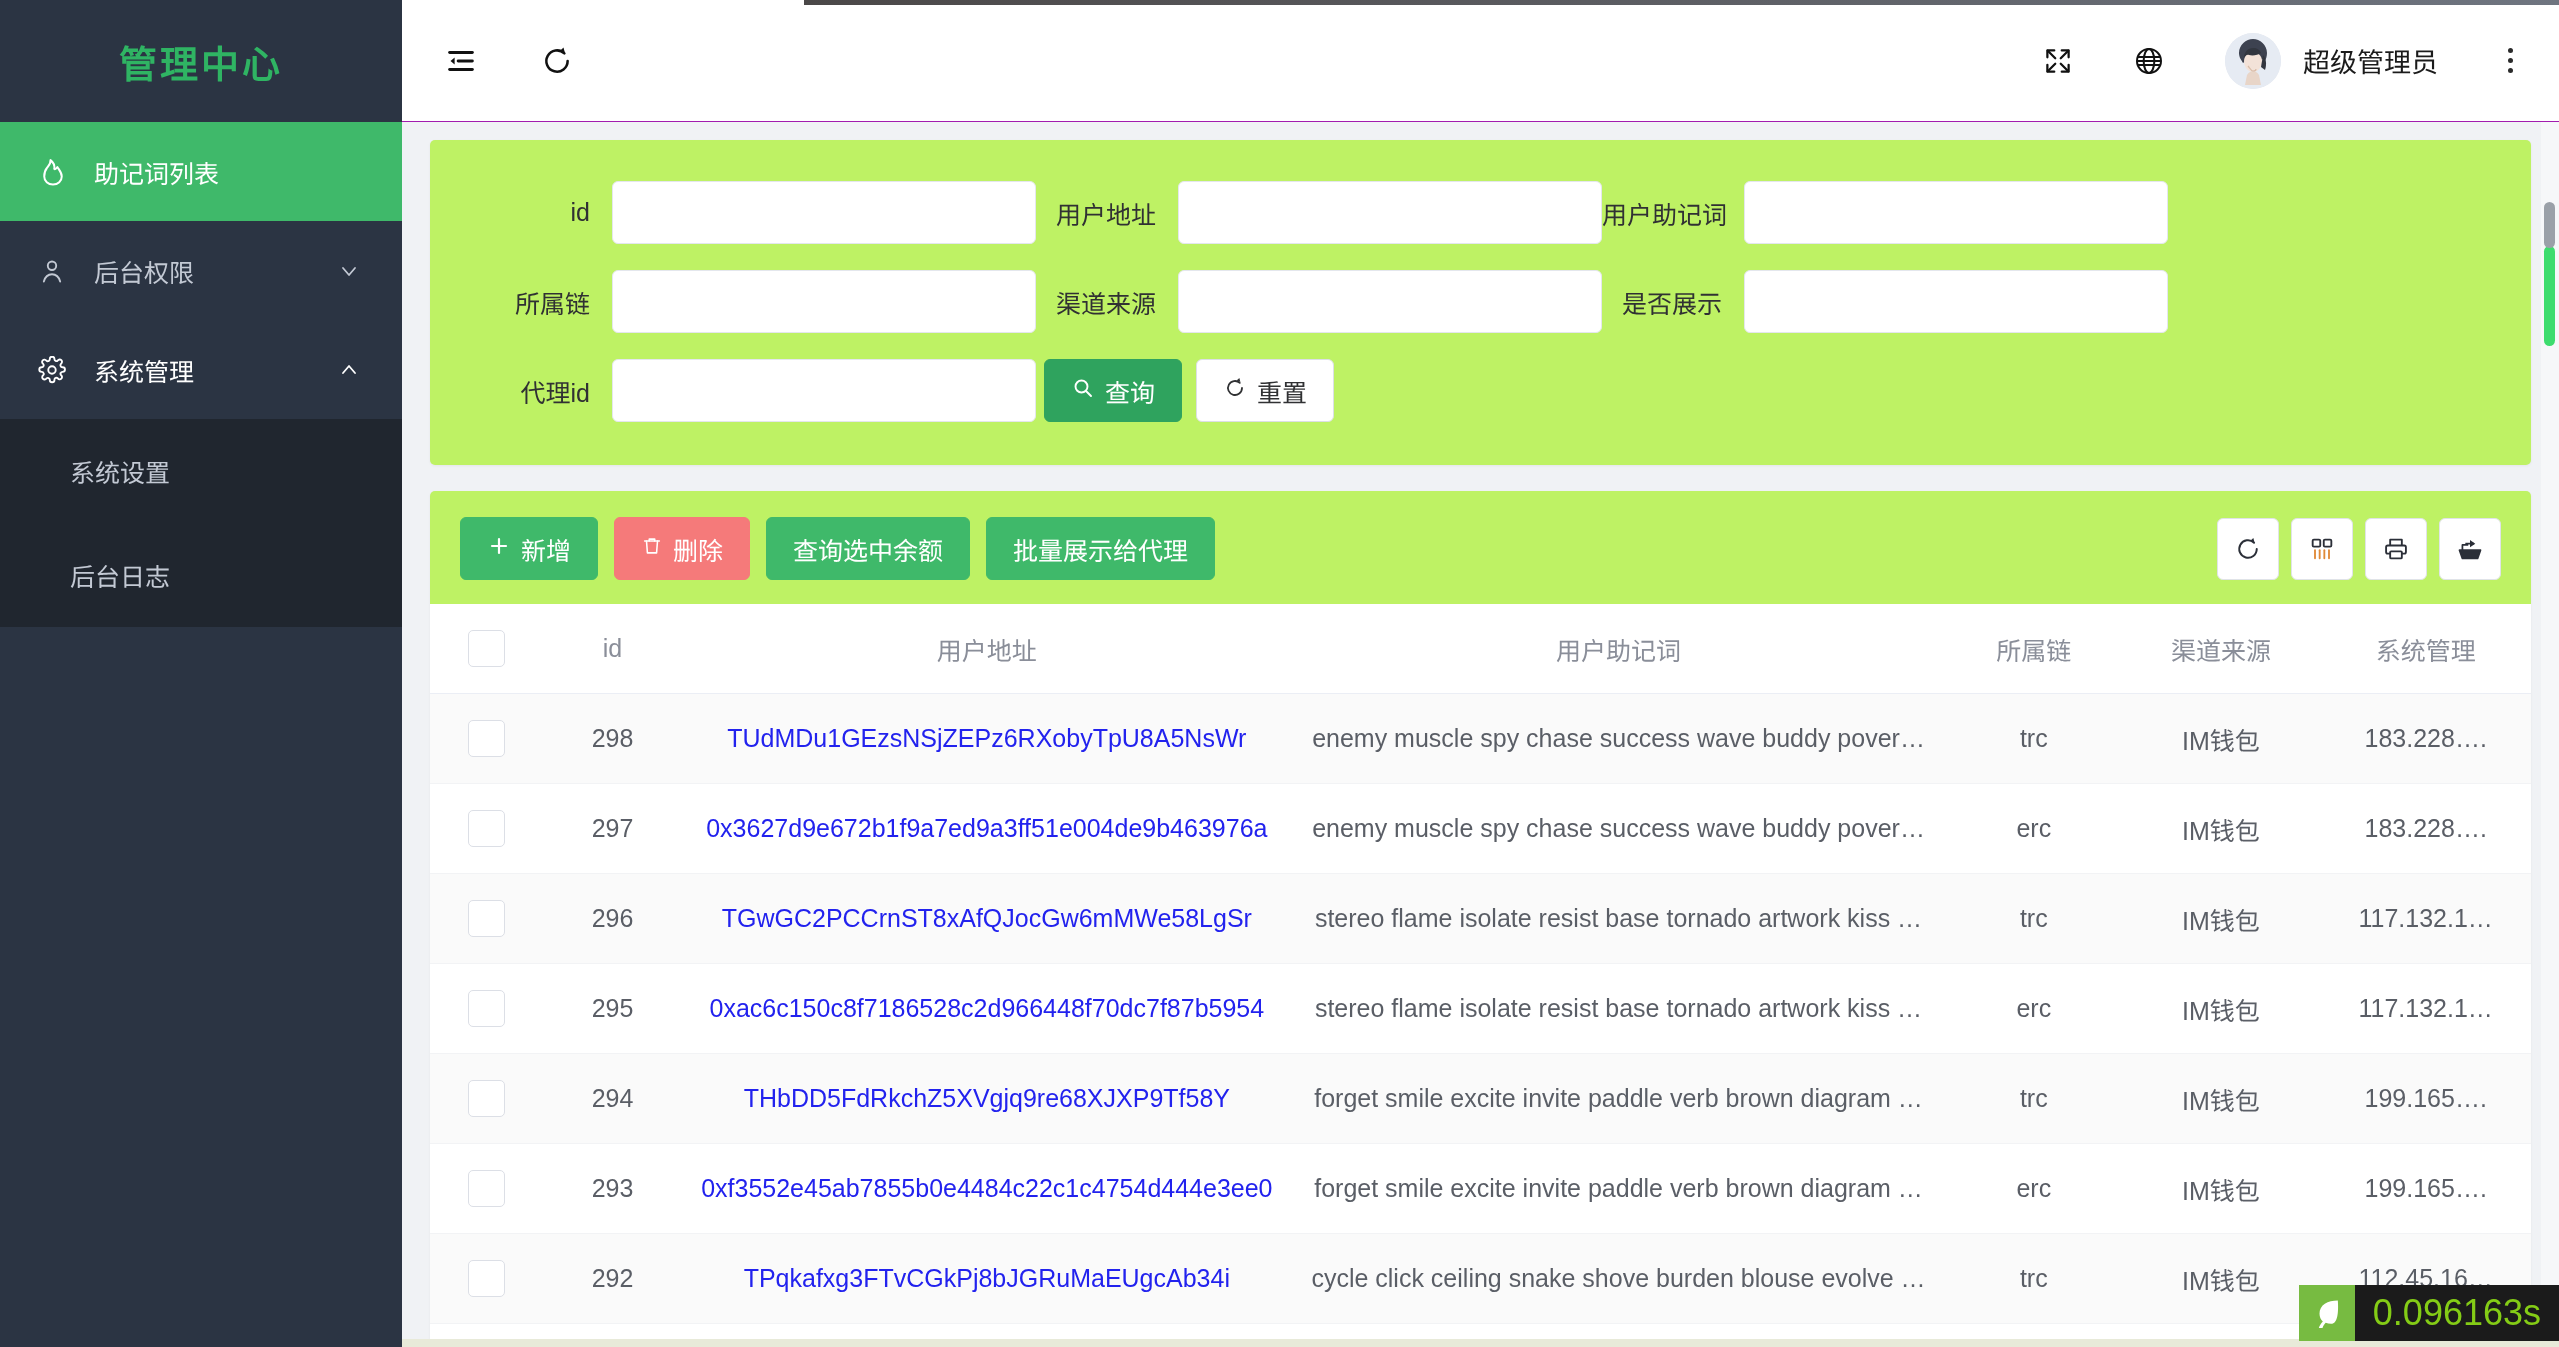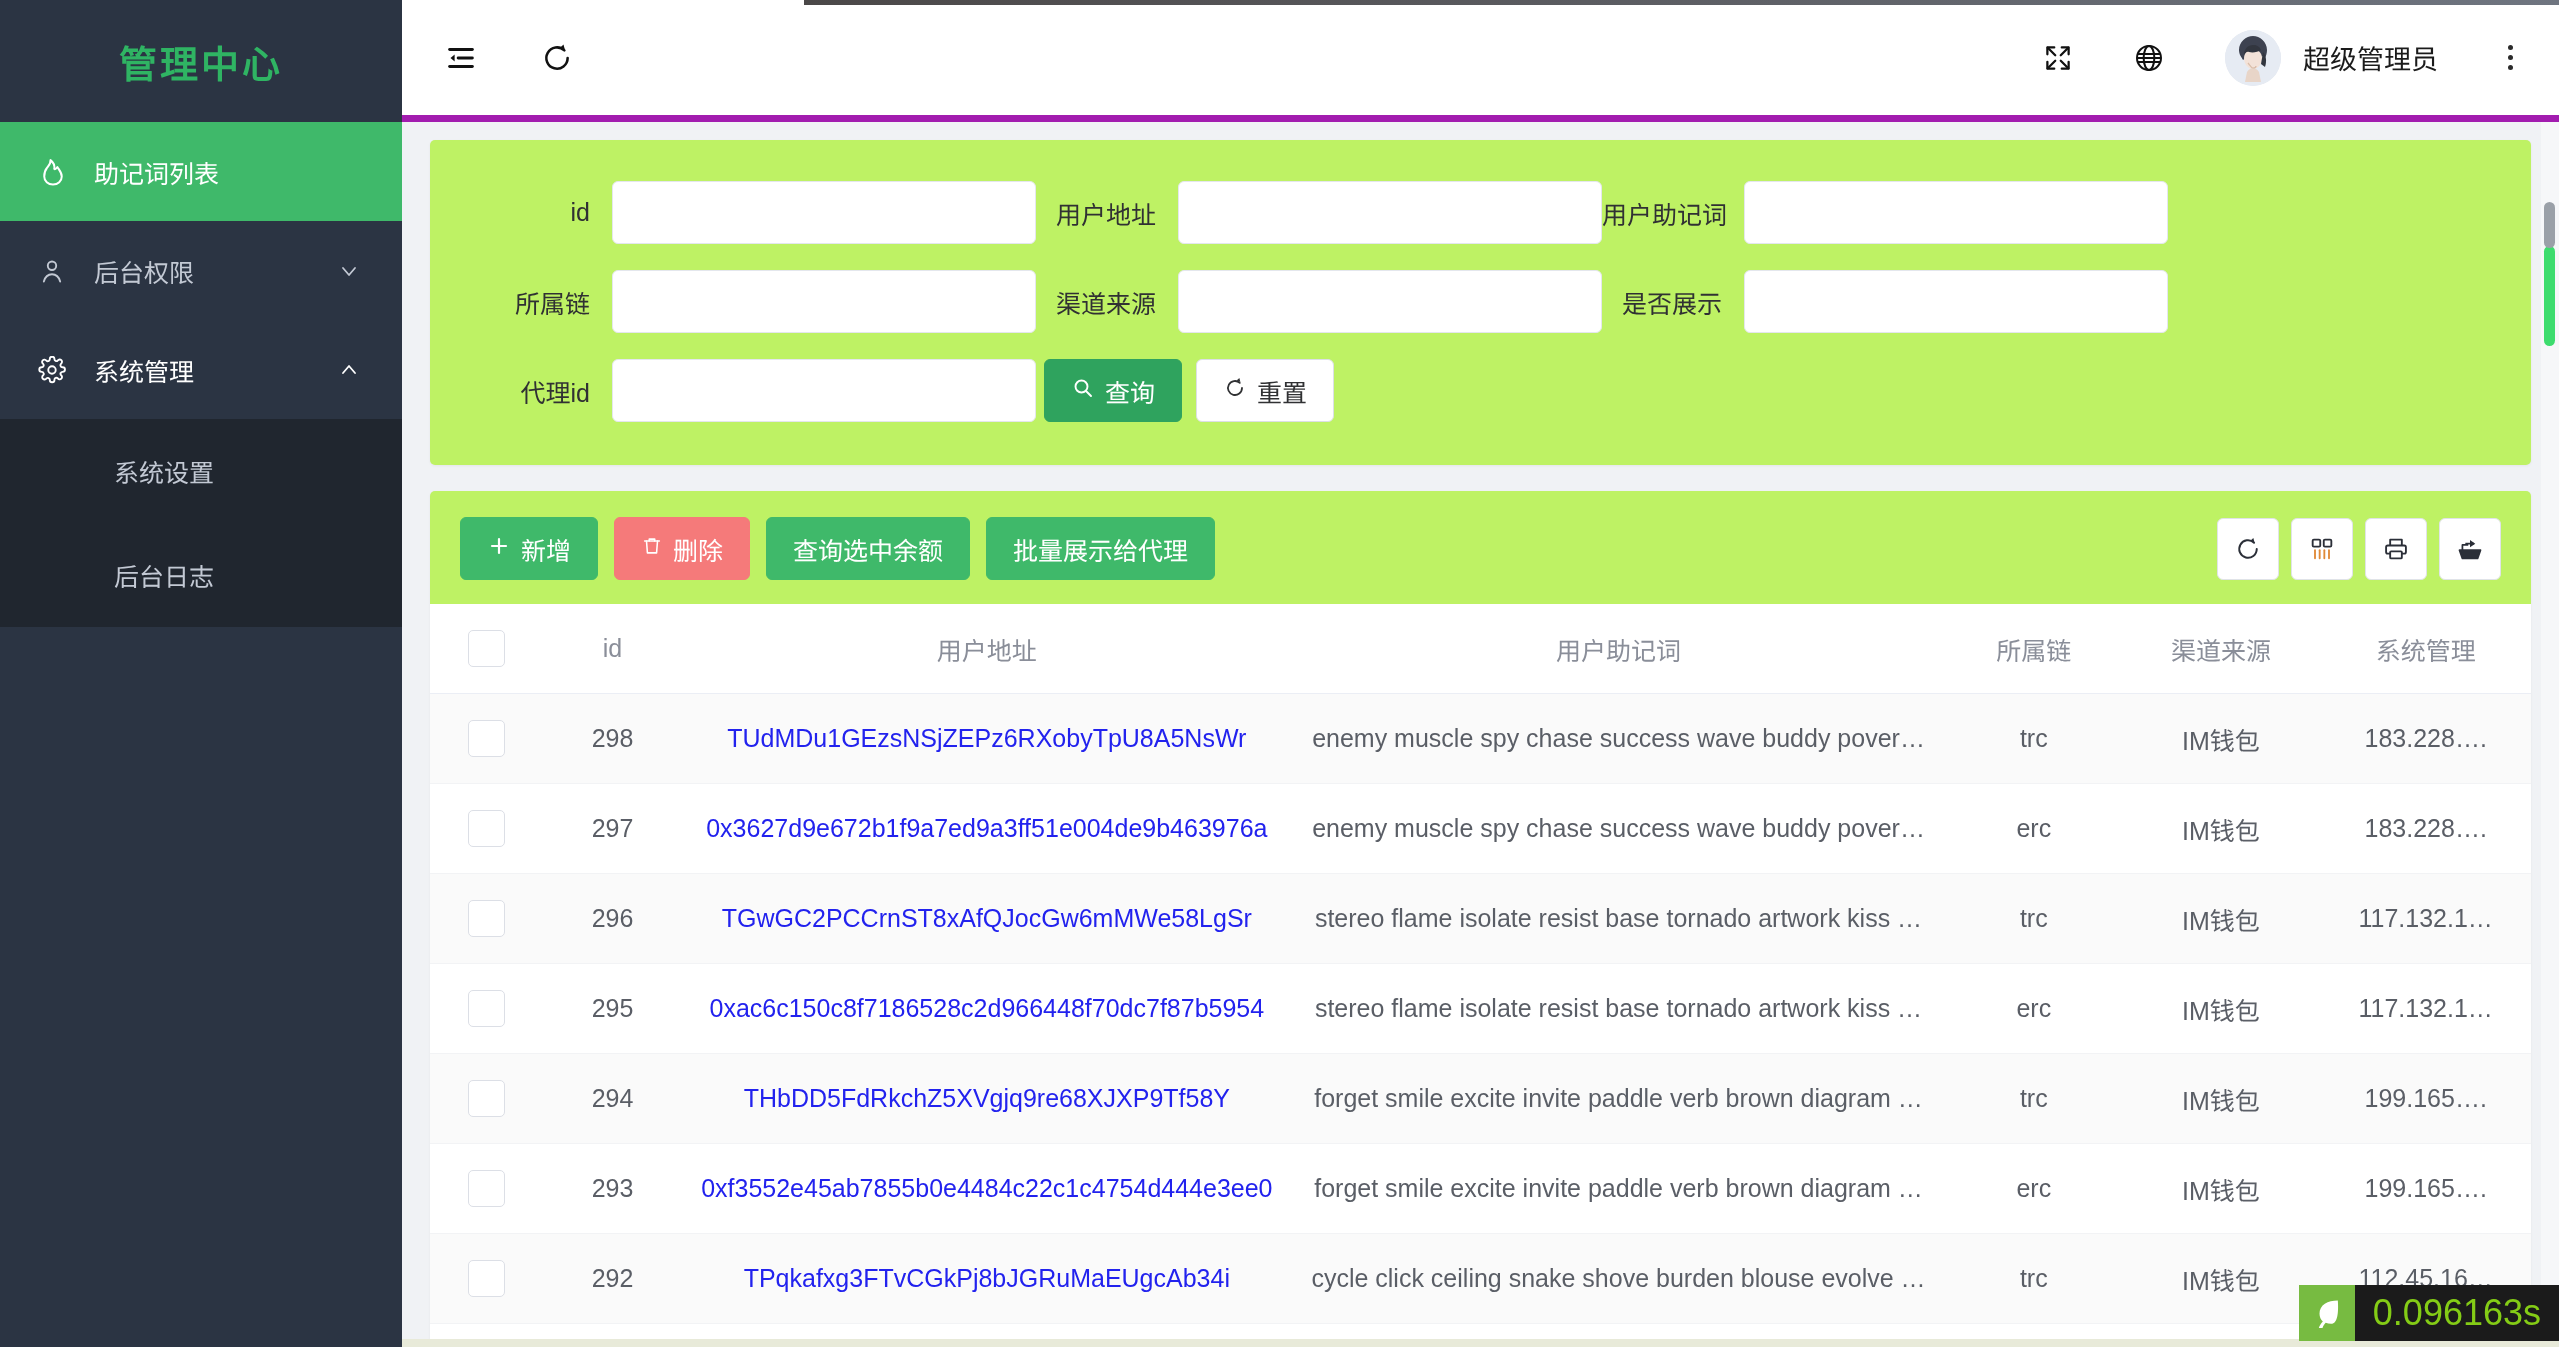--- a/index.html
+++ b/index.html
@@ -46,21 +46,21 @@
     display: flex; align-items: center; justify-content: flex-start;
     margin-right: 16px;
   }
   .nav-icon svg { display: block; }
   .nav-label { flex: 1 1 auto; white-space: nowrap; }
   .nav-arrow { width: 30px; flex: 0 0 30px; display: flex; align-items: center; justify-content: center; }
   .submenu { background: #20262f; }
   .sub-item {
     display: flex; align-items: center;
     height: 104px;
-    padding-left: 114px;
+    padding-left: 70px;
     color: #c3c9d4;
     font-size: 25px;
     cursor: pointer;
     white-space: nowrap;
   }
 
   
   .main {
     flex: 1 1 auto;
     height: 1347px;
@@ -68,21 +68,21 @@
     background: #f0f2f5;
     position: relative;
     overflow: hidden;
   }
   .topbar {
     height: 122px;
     flex: 0 0 122px;
     background: #ffffff;
     display: flex; align-items: center;
     padding: 0 36px 0 42px;
-    border-bottom: 7px solid #a21caf;
+    border-bottom: 1px solid #a21caf;
   }
   .topbar-left { display: flex; align-items: center; gap: 62px; }
   .tb-icon { cursor: pointer; display: flex; align-items: center; justify-content: center; color: #1a1a1a; }
   .topbar-spacer { flex: 1 1 auto; }
   .topbar-right { display: flex; align-items: center; gap: 60px; }
   .avatar-wrap { display: flex; align-items: center; gap: 22px; cursor: pointer; }
   .avatar {
     width: 56px; height: 56px; border-radius: 50%;
     overflow: hidden;
     background: #e3e7ef;

